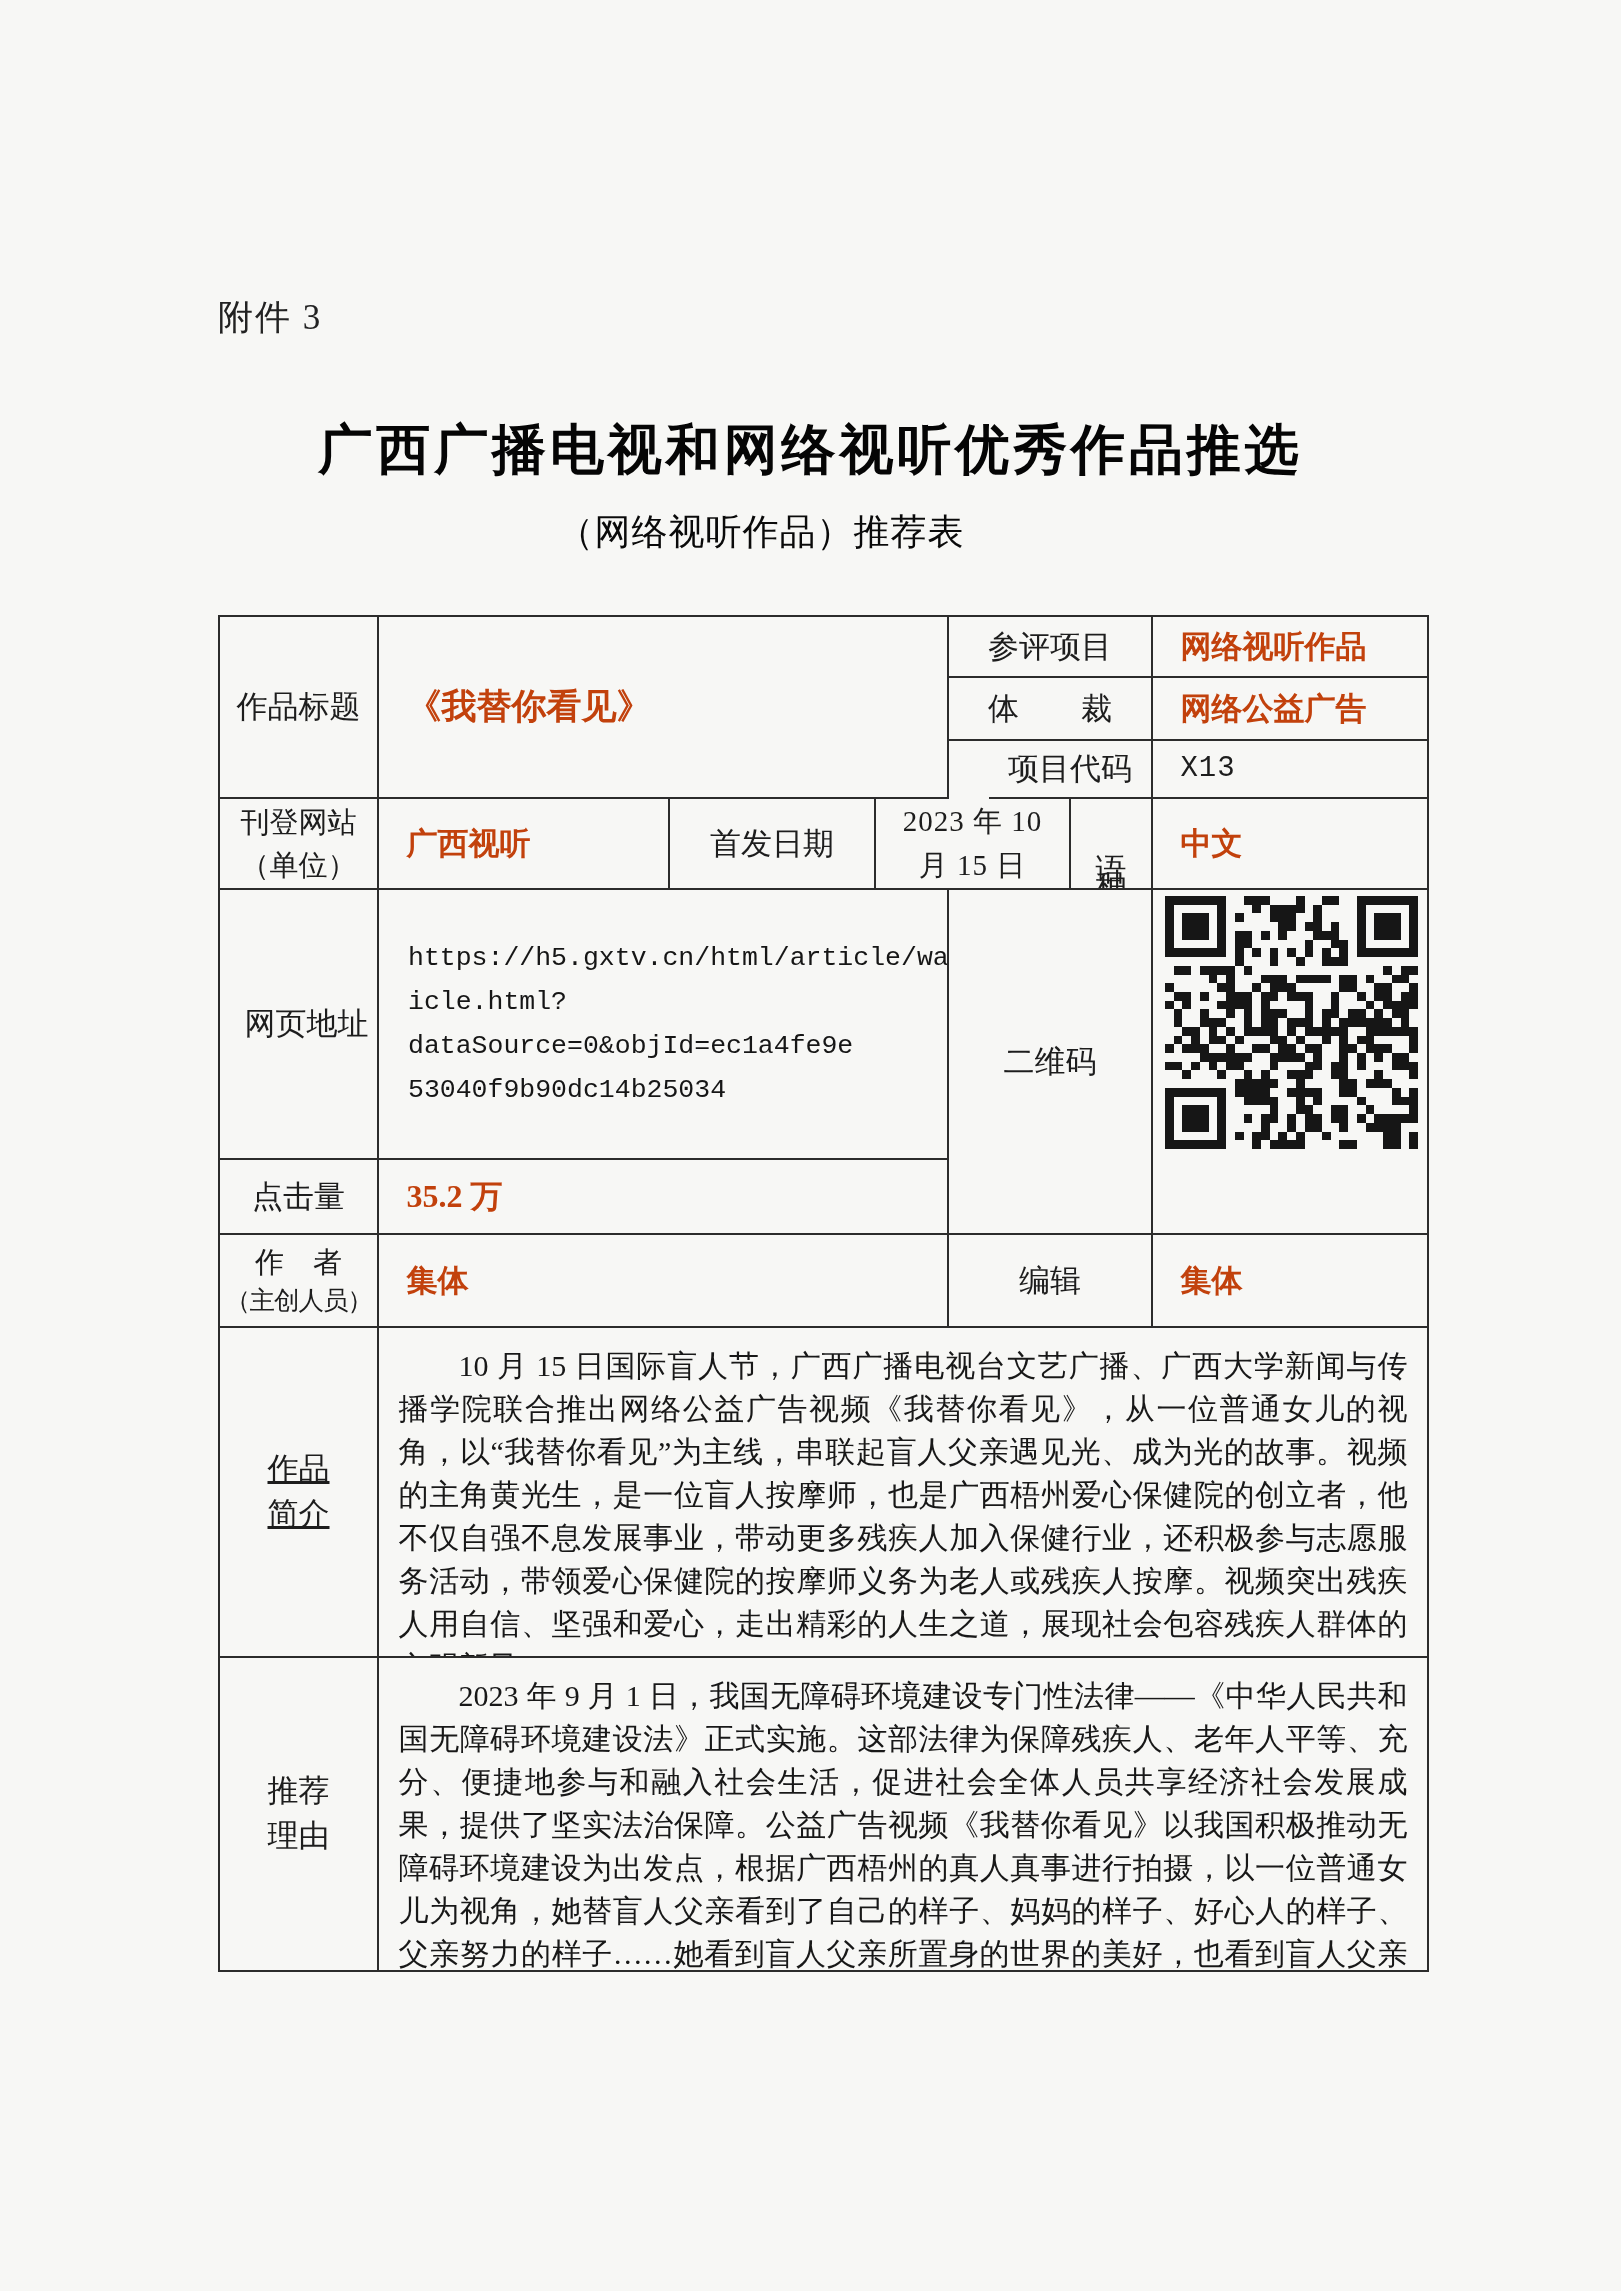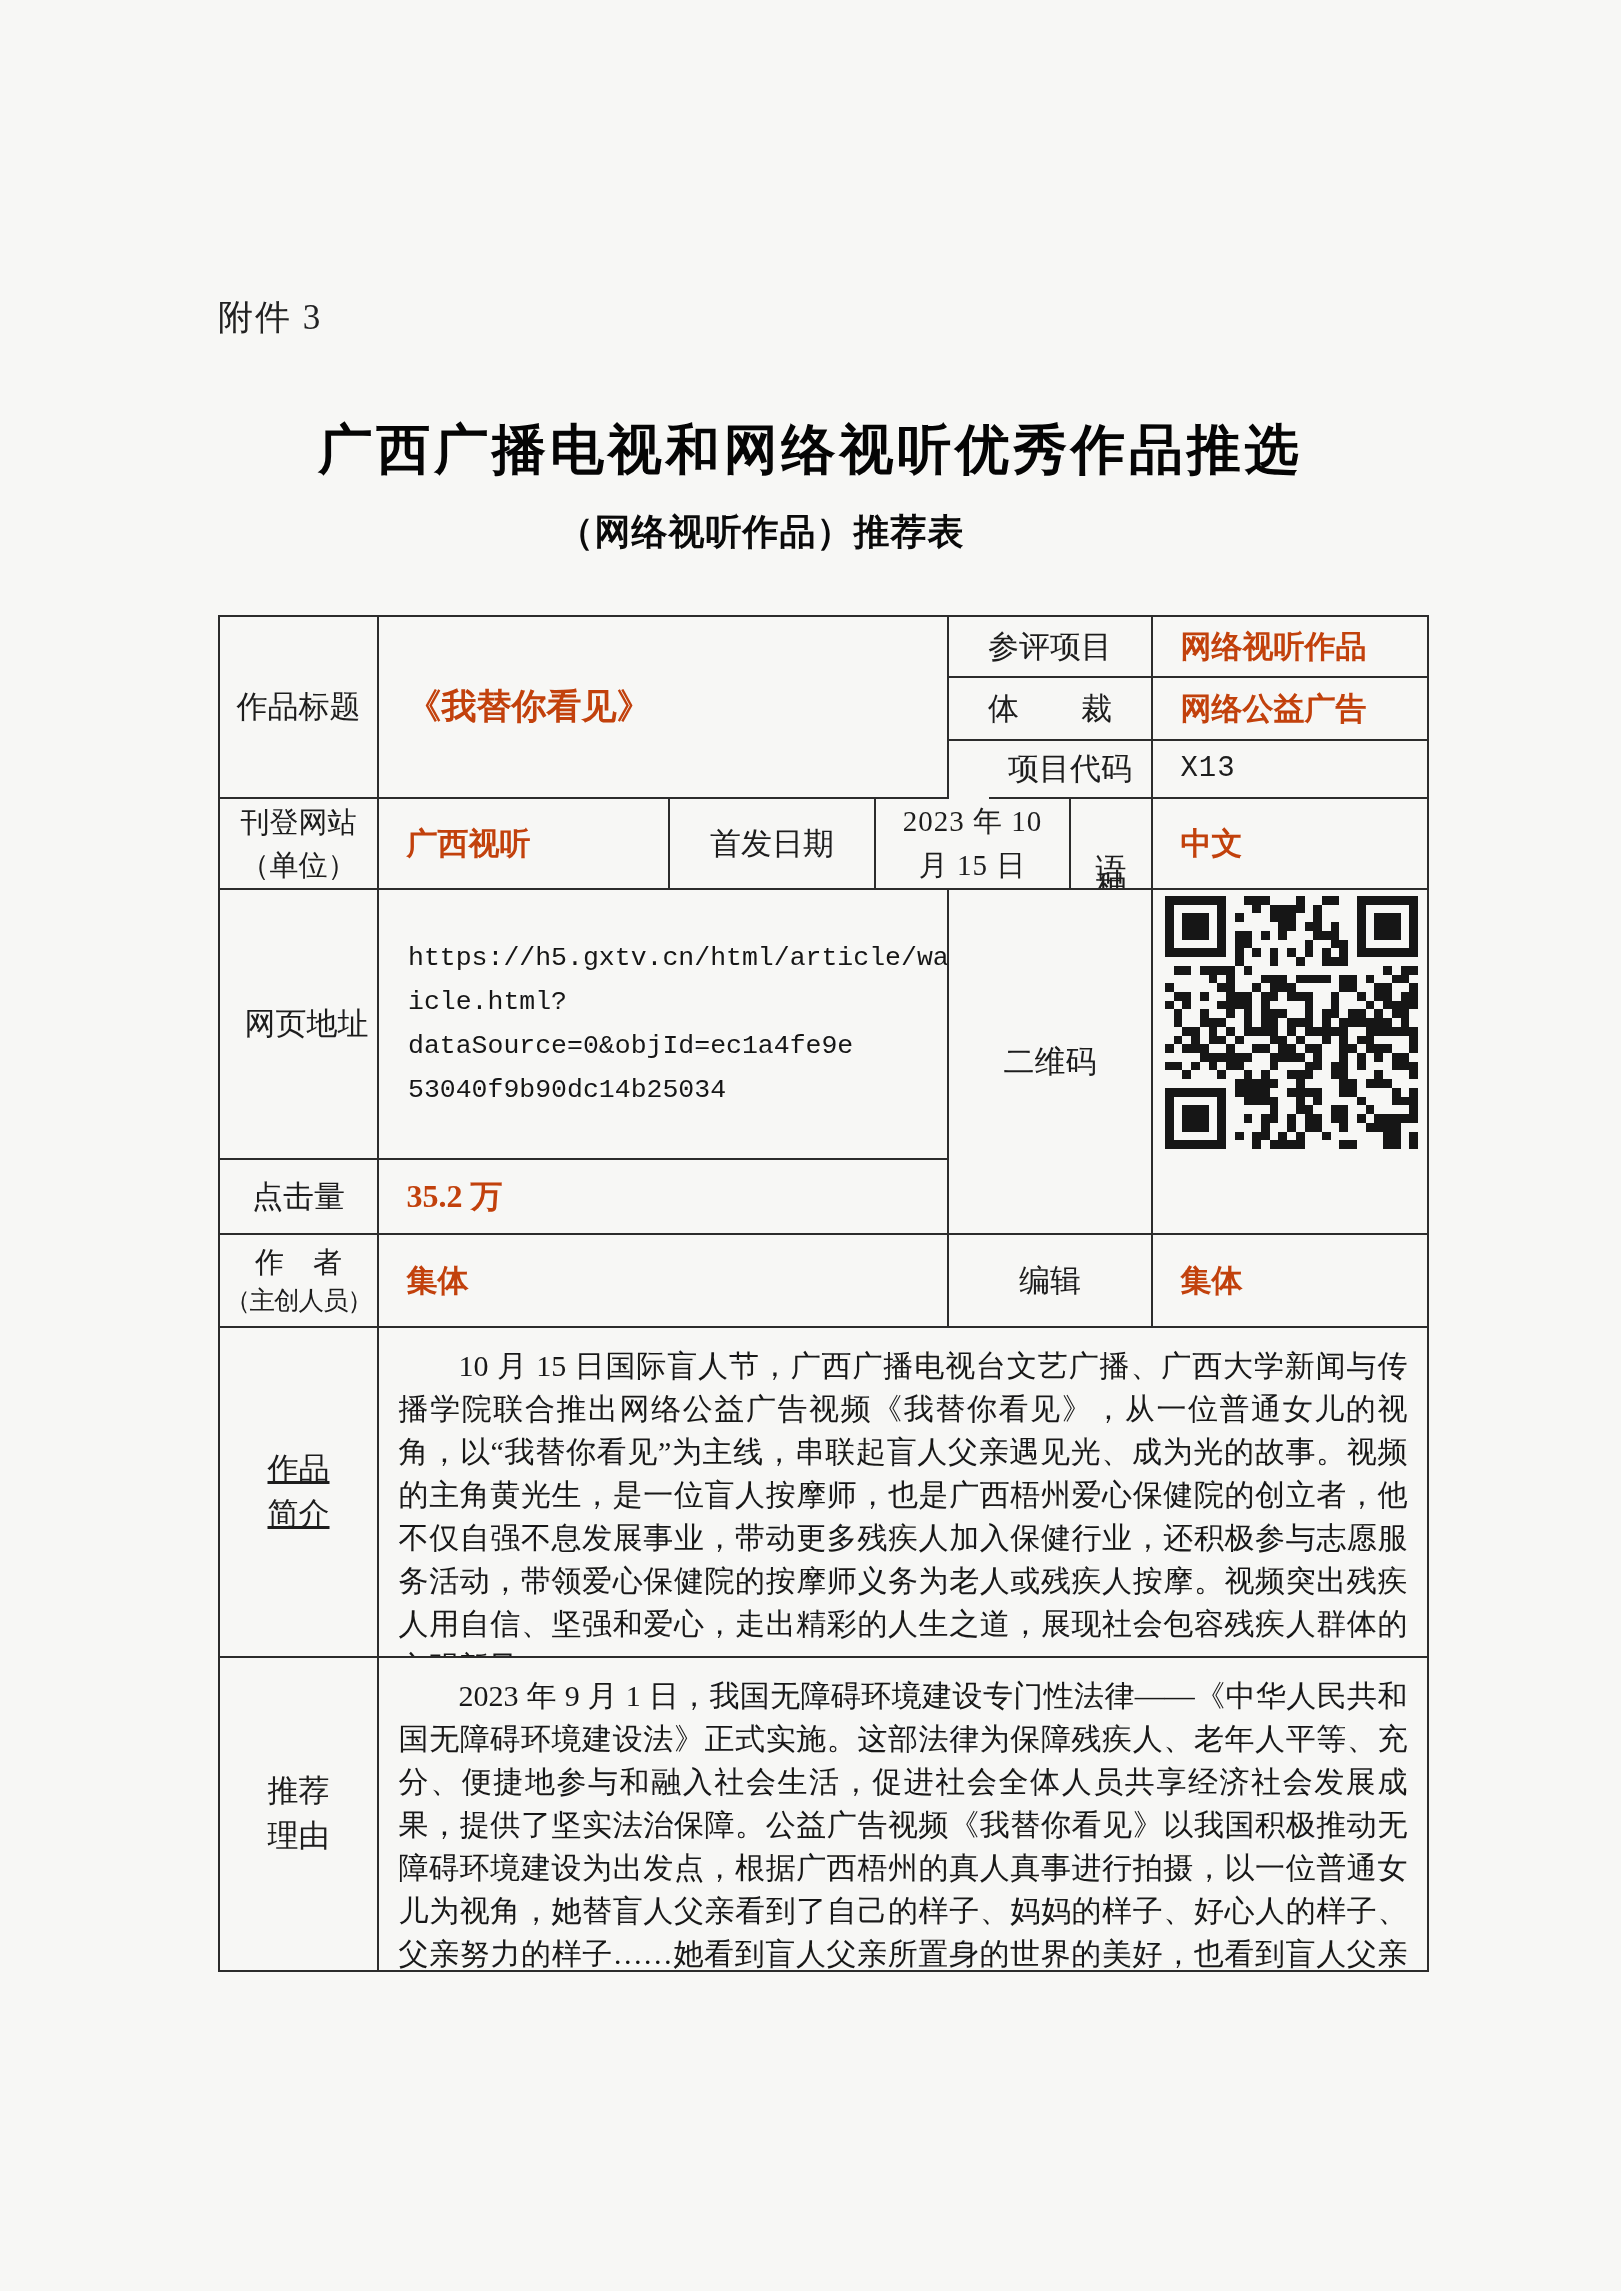--- a/index.html
+++ b/index.html
@@ -22,21 +22,21 @@
   }
   .doc-title{
     position:absolute;left:0;top:414px;width:1621px;
     text-align:center;
     font-size:54px;font-weight:bold;color:#050505;
     letter-spacing:3.9px;
   }
   .doc-subtitle{
     position:absolute;left:0;top:508px;width:1522px;
     text-align:center;
-    font-size:36px;font-weight:bold;color:#0a0a0a;
+    font-size:36px;font-weight:normal;color:#0a0a0a;
     letter-spacing:1px;
   }
   .grid{
     position:absolute;left:218px;top:615px;
     width:1207px;height:1353px;
     display:grid;
     grid-template-columns:159px 291px 206px 73px 122px 82px 274px;
     grid-template-rows:61px 63px 58px 91px 270px 75px 93px 330px 312px;
     border:2px solid #2c2c2c;
     box-sizing:content-box;

